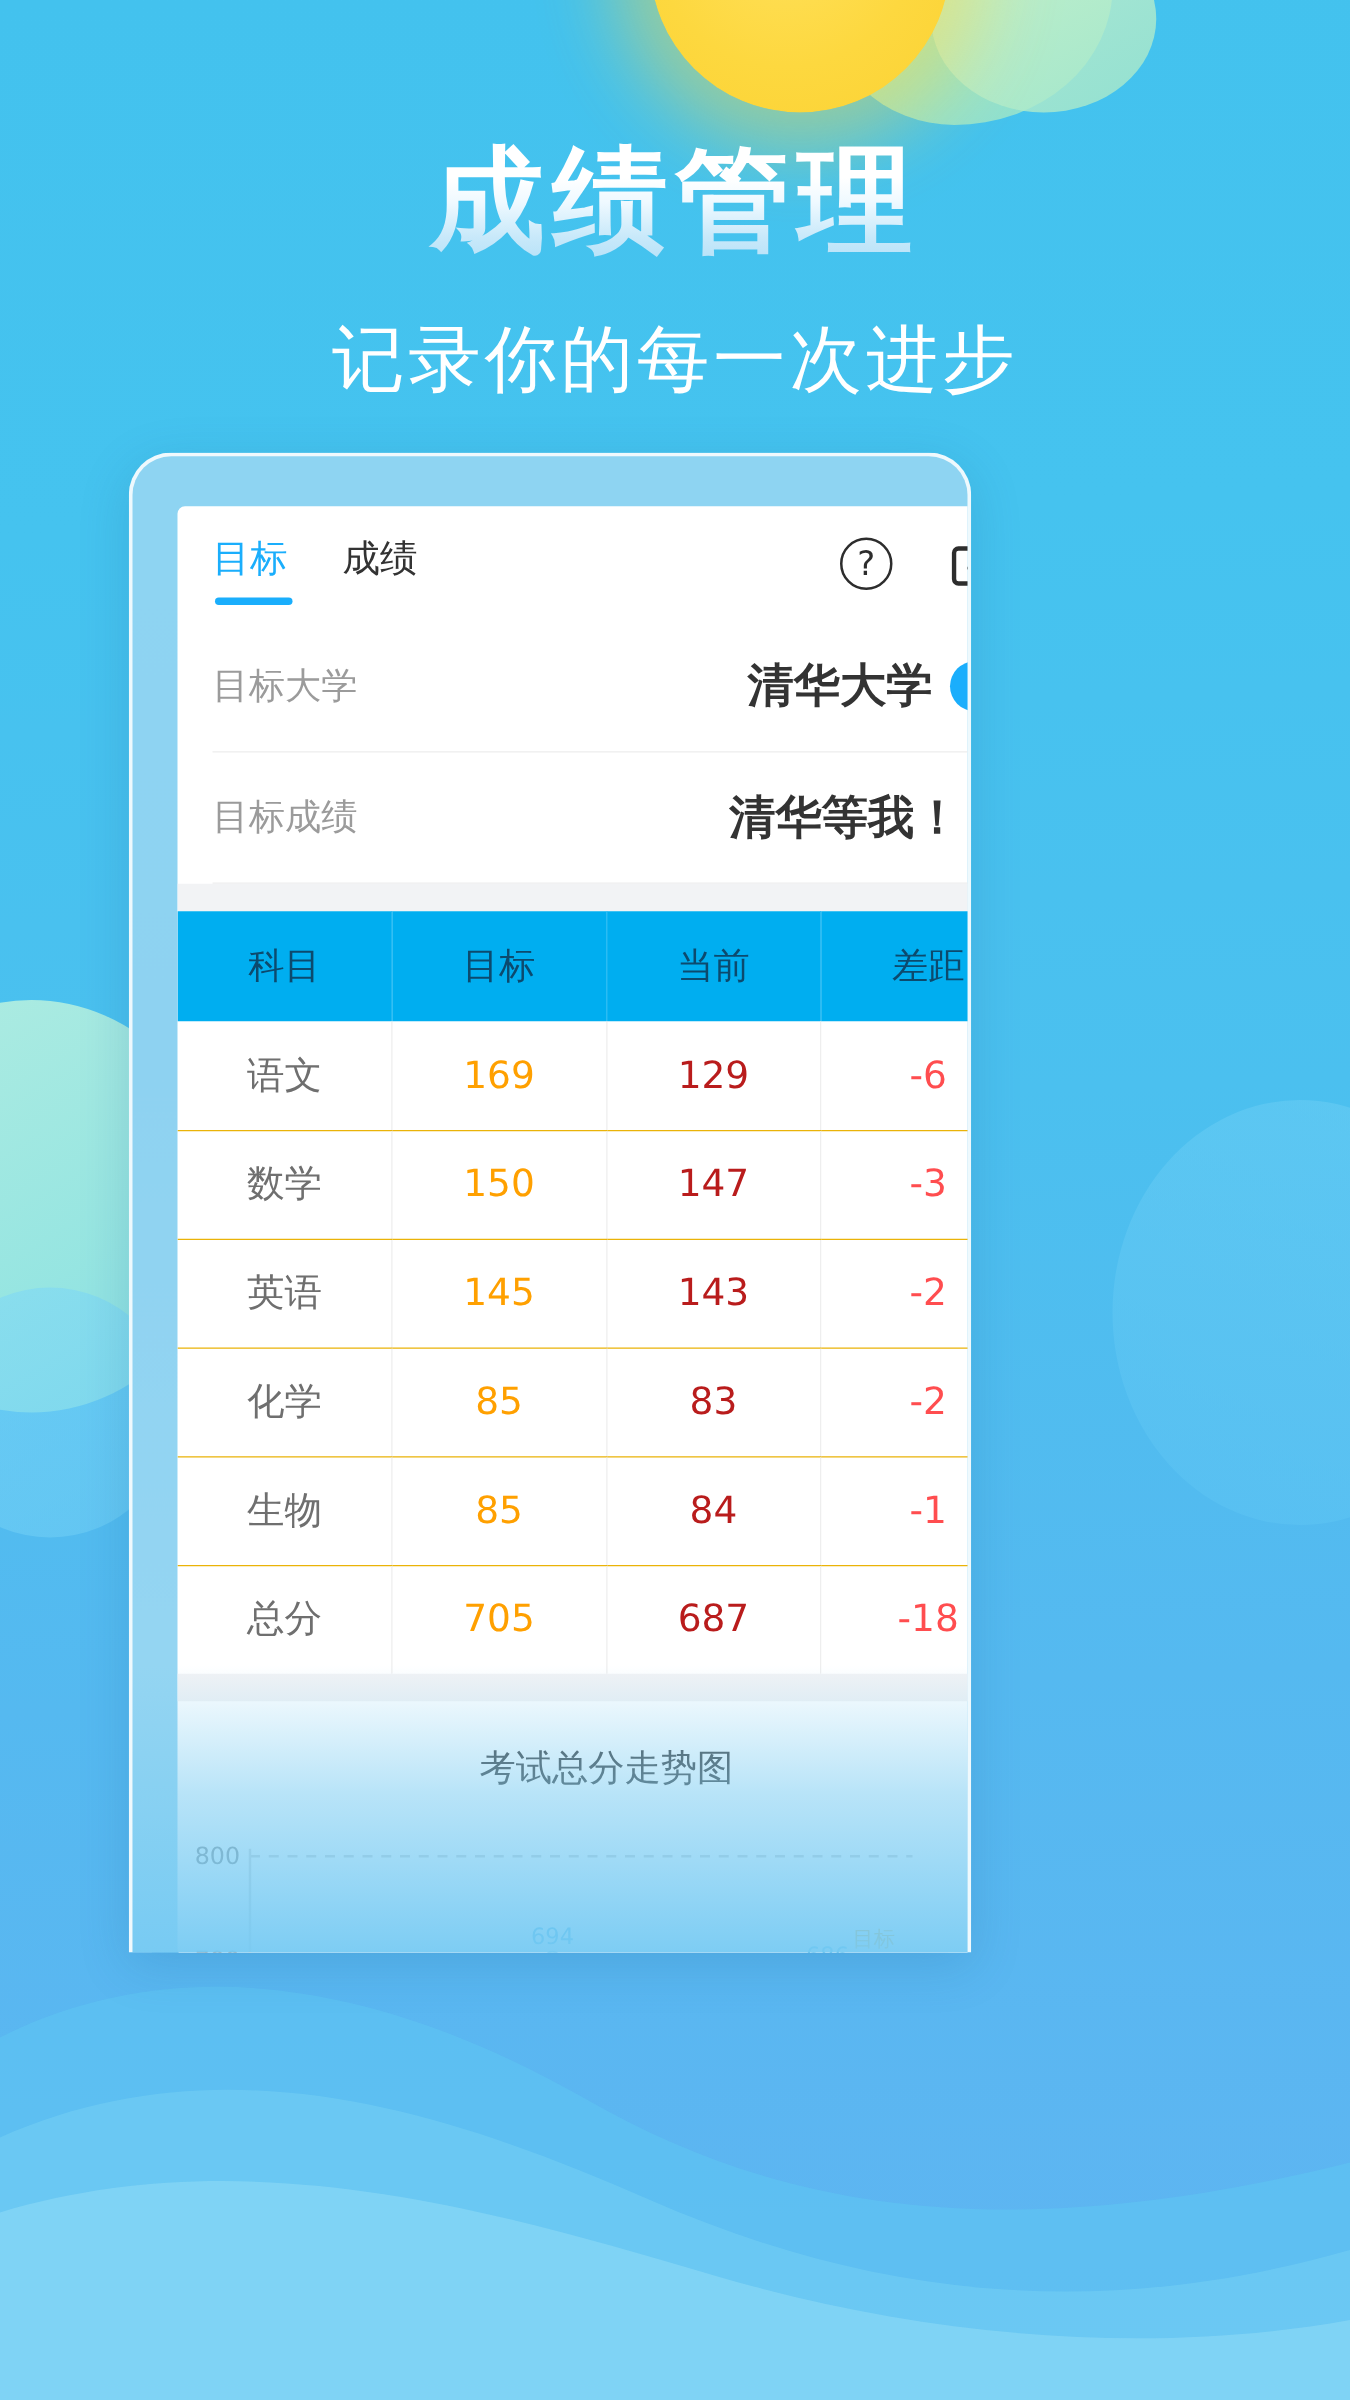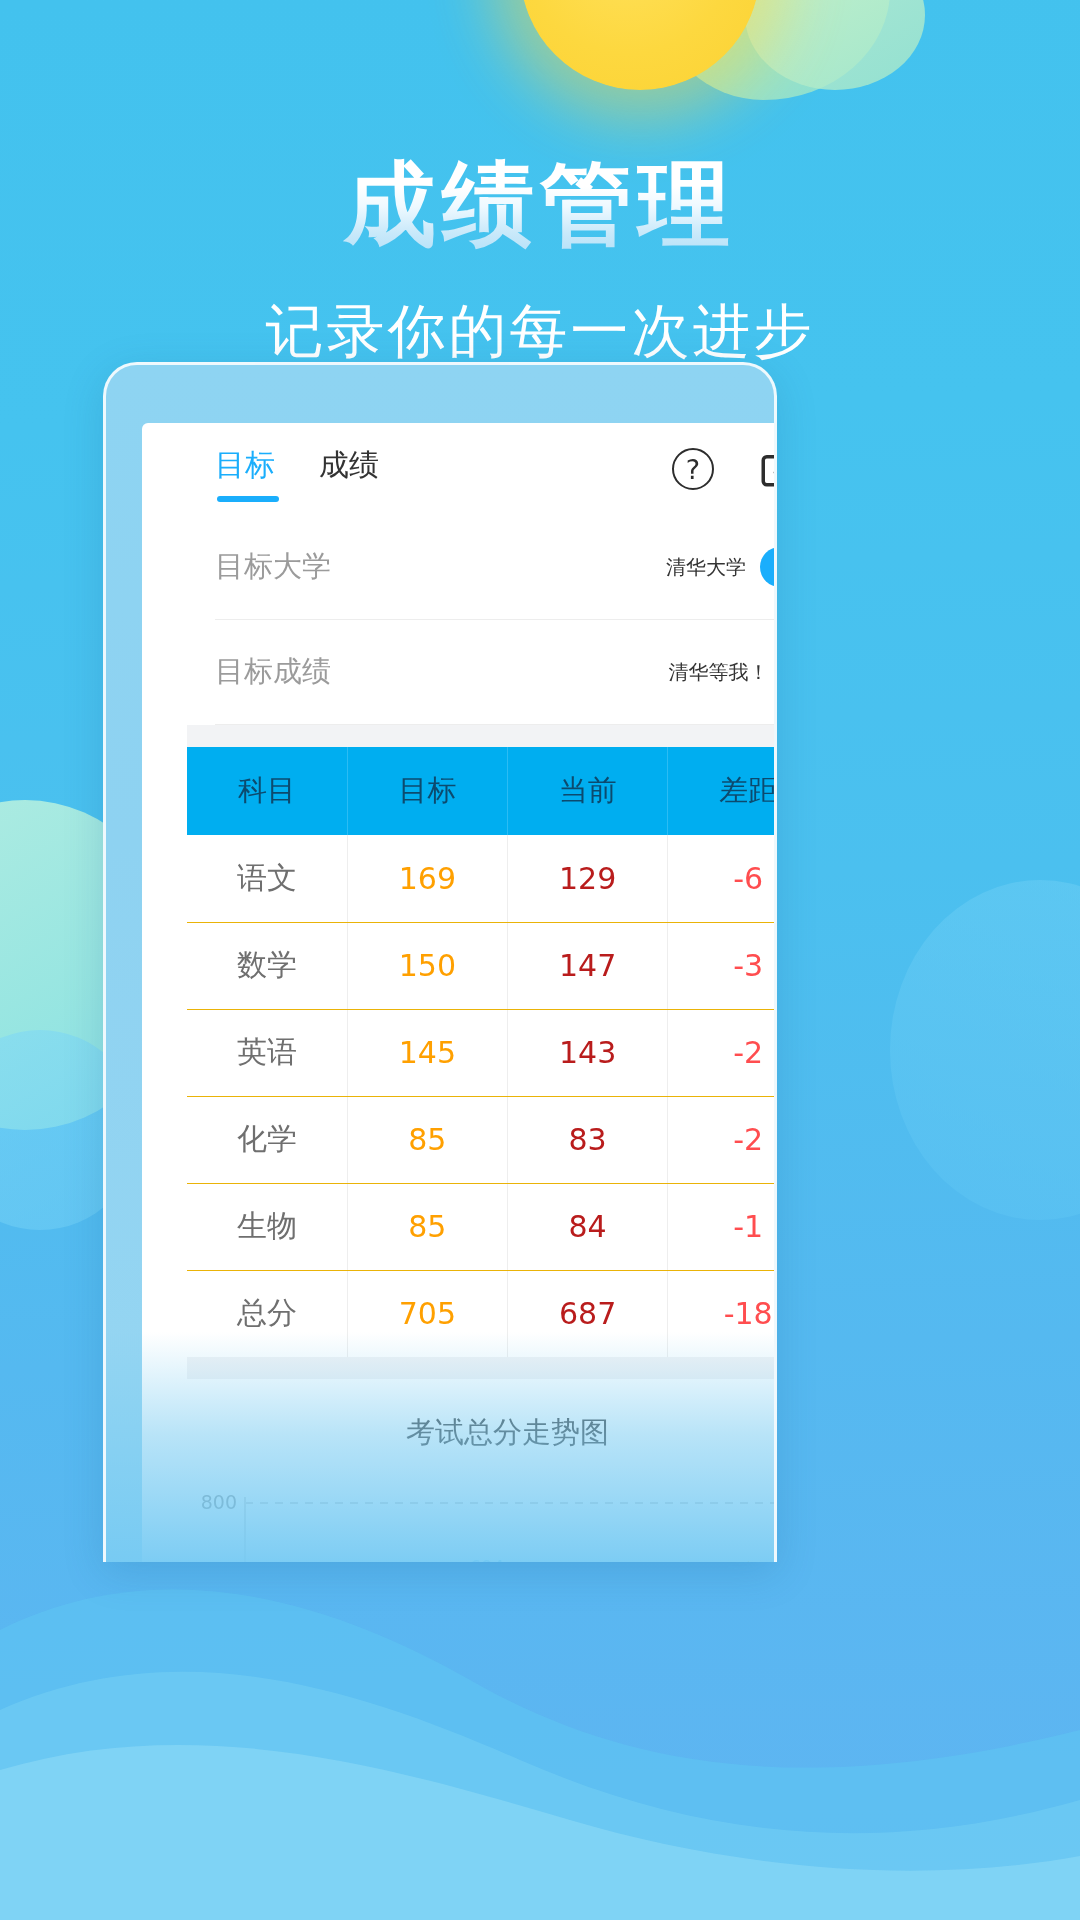--- a/index.html
+++ b/index.html
@@ -80,21 +80,20 @@
     font-weight: bold;
     letter-spacing: 6px;
     line-height: 1.1;
     background: linear-gradient(180deg, #ffffff 0%, #ffffff 32%, #eef9ff 52%, #c9e9fa 78%, #b4e1f8 100%);
     -webkit-background-clip: text;
     background-clip: text;
     color: transparent;
     -webkit-text-fill-color: transparent;
     text-shadow: none;
     font-family: "DejaVu Sans", "Liberation Sans", sans-serif;
-    margin-top: 44px;
   }
   .sub-title {
     margin-top: 38px;
     font-size: 58px;
     color: #ffffff;
     letter-spacing: 3px;
     font-family: Liberation Serif, serif;
   }
 
   
@@ -106,26 +105,25 @@
     background: linear-gradient(180deg, #8ed4f2 0%, #8ed2f1 40%, #97d6f2 100%);
     border: 3px solid rgba(255,255,255,0.85);
     border-bottom: none;
     box-shadow: 0 10px 40px rgba(20,90,140,0.18);
     z-index: 6;
     overflow: hidden;
   }
 
   .app-card {
     position: absolute;
-    left: 36px; top: 58px;
+    left: 36px; top: 40px;
     width: 686px; height: 1160px;
     background: #ffffff;
     border-radius: 6px;
     overflow: hidden;
-    padding-left: 45px;
   }
 
   
   .tabbar {
     height: 92px;
     display: flex;
     align-items: center;
     padding: 0 28px 0 28px;
     position: relative;
   }
@@ -172,23 +170,24 @@
   }
   .info-row:last-of-type { border-bottom: none; }
   .info-label {
     font-size: 29px;
     color: #9b9b9b;
     font-family: "DejaVu Sans", "Liberation Sans", sans-serif;
     text-align: center;
   }
   .info-value {
     margin-left: auto;
-    font-size: 20px;
+    font-size: 37px;
     color: #333333;
     font-family: "DejaVu Sans", "Liberation Sans", sans-serif;
+    font-weight: bold;
   }
   .flag-badge {
     width: 40px; height: 40px;
     border-radius: 50%;
     background: #1aaefc;
     margin-left: 14px;
     display: flex; align-items: center; justify-content: center;
   }
   .chev {
     margin-left: 18px;

